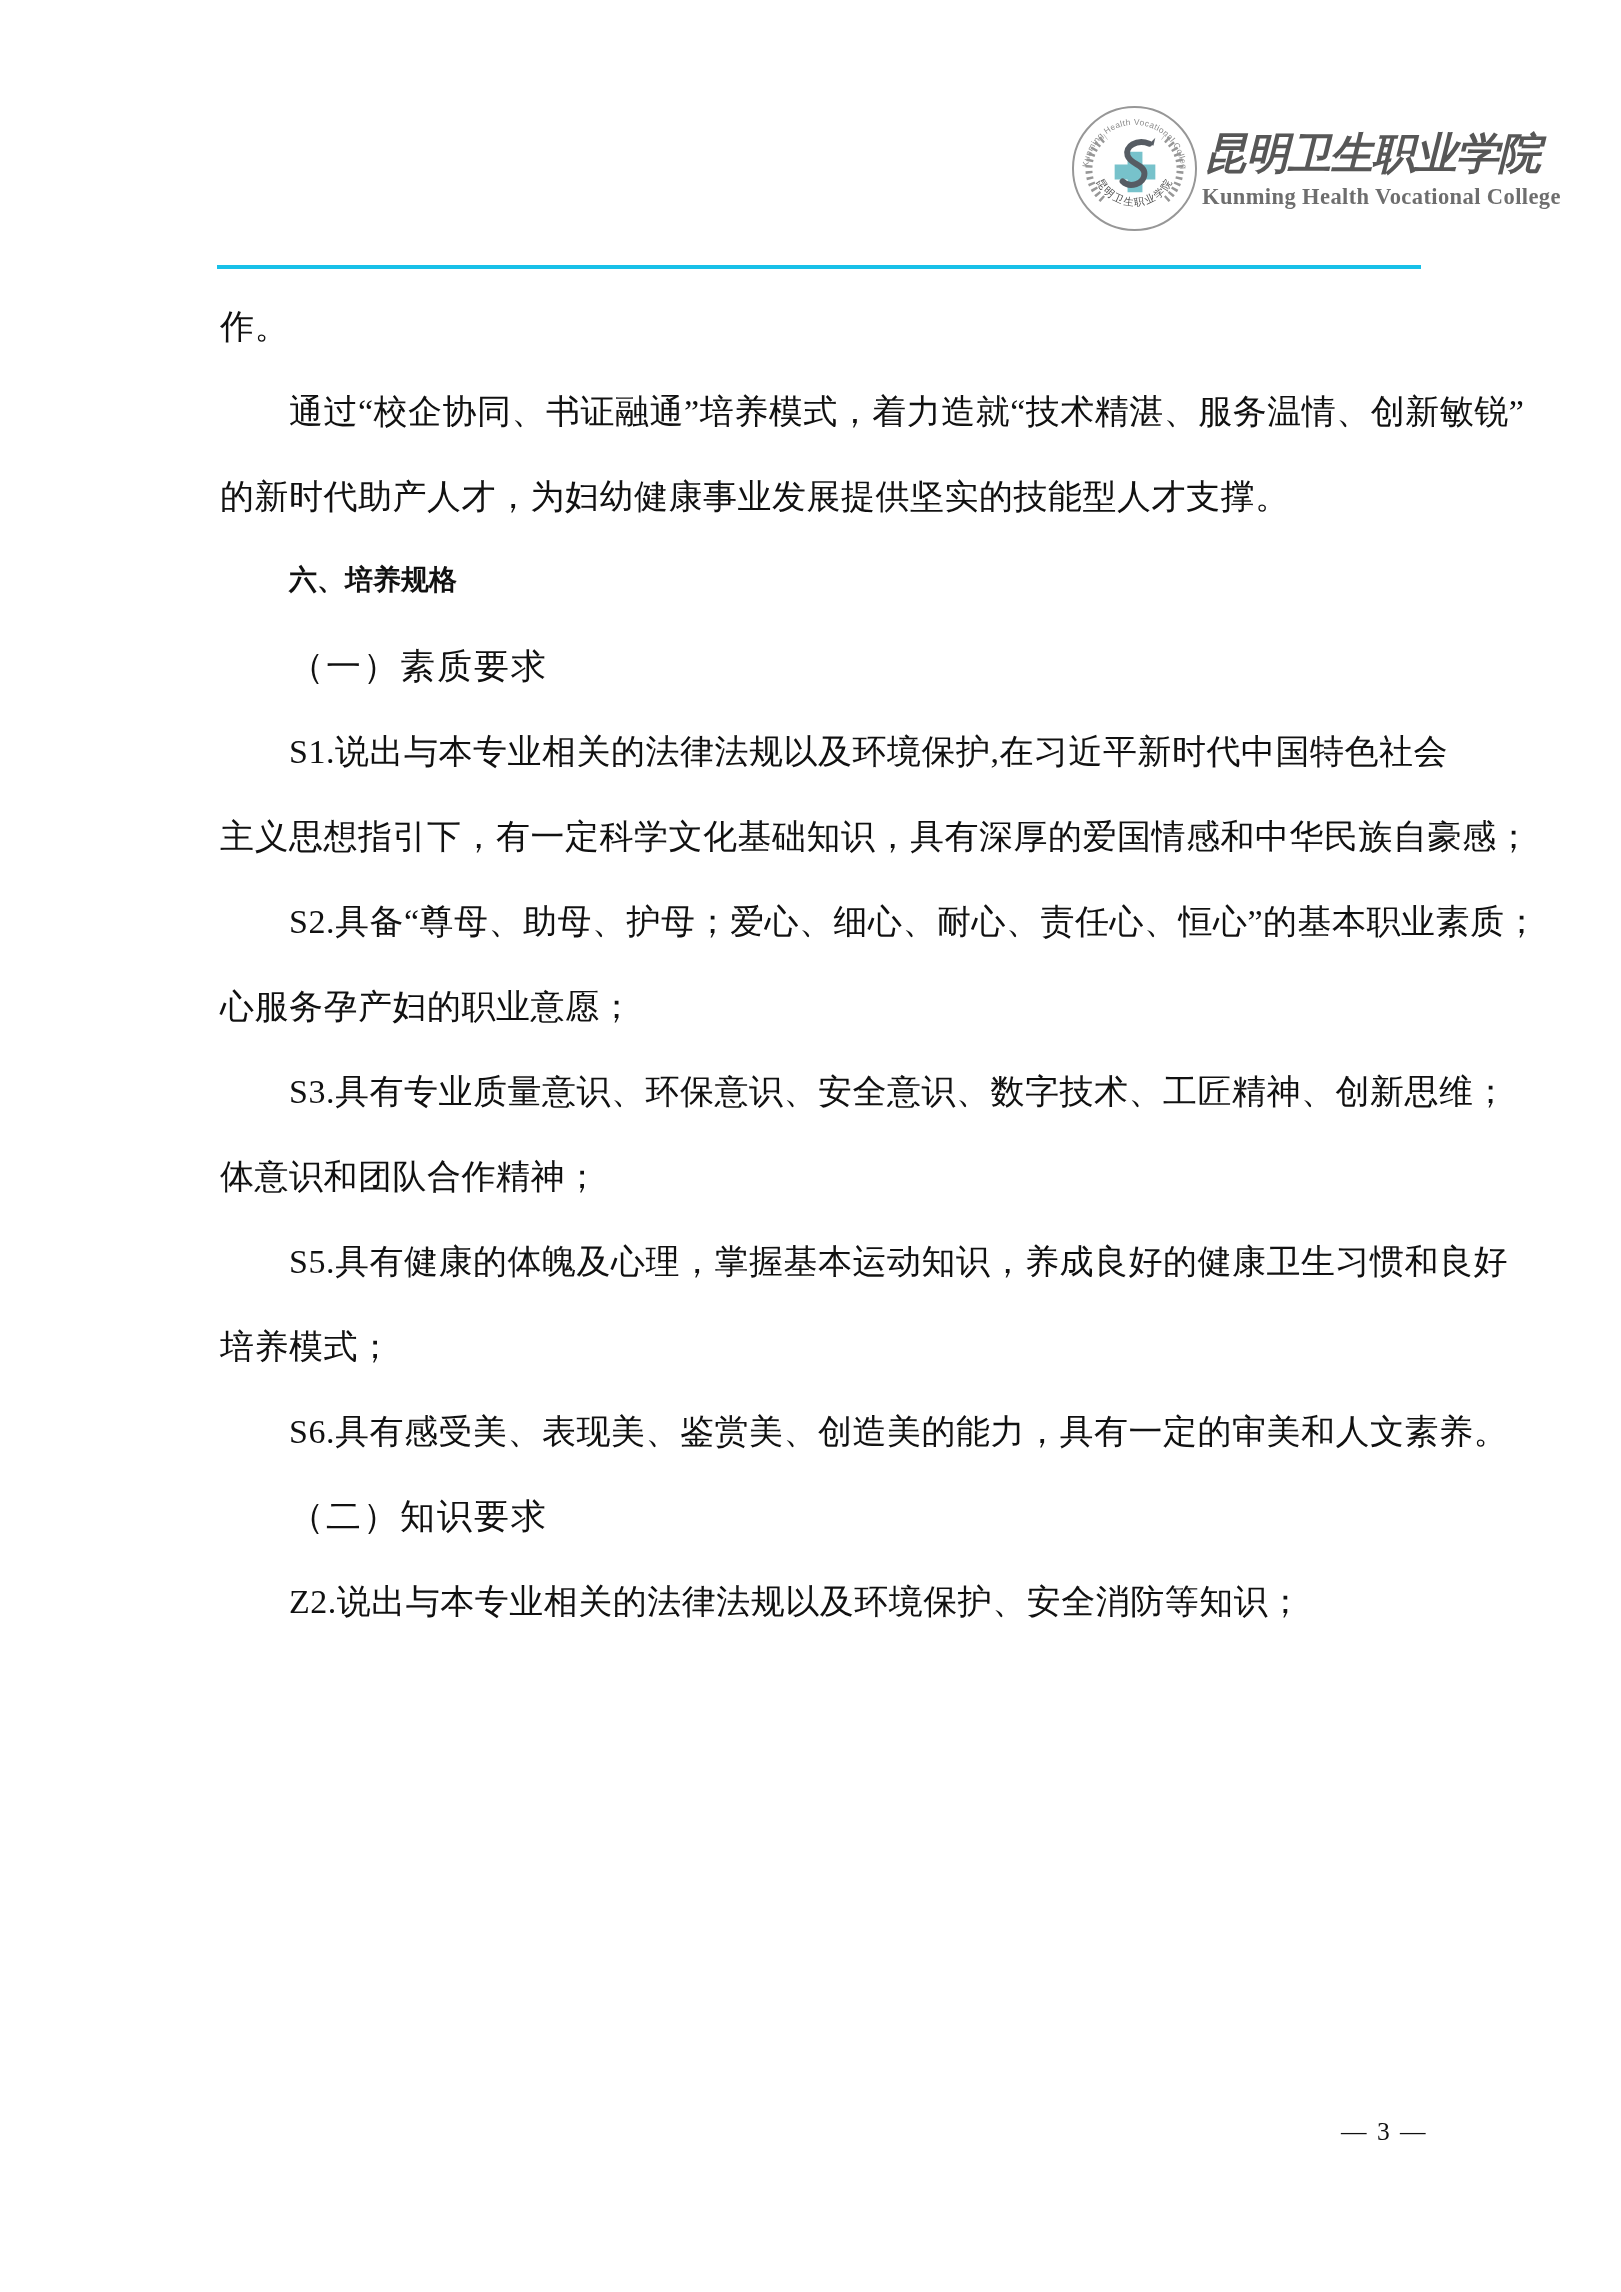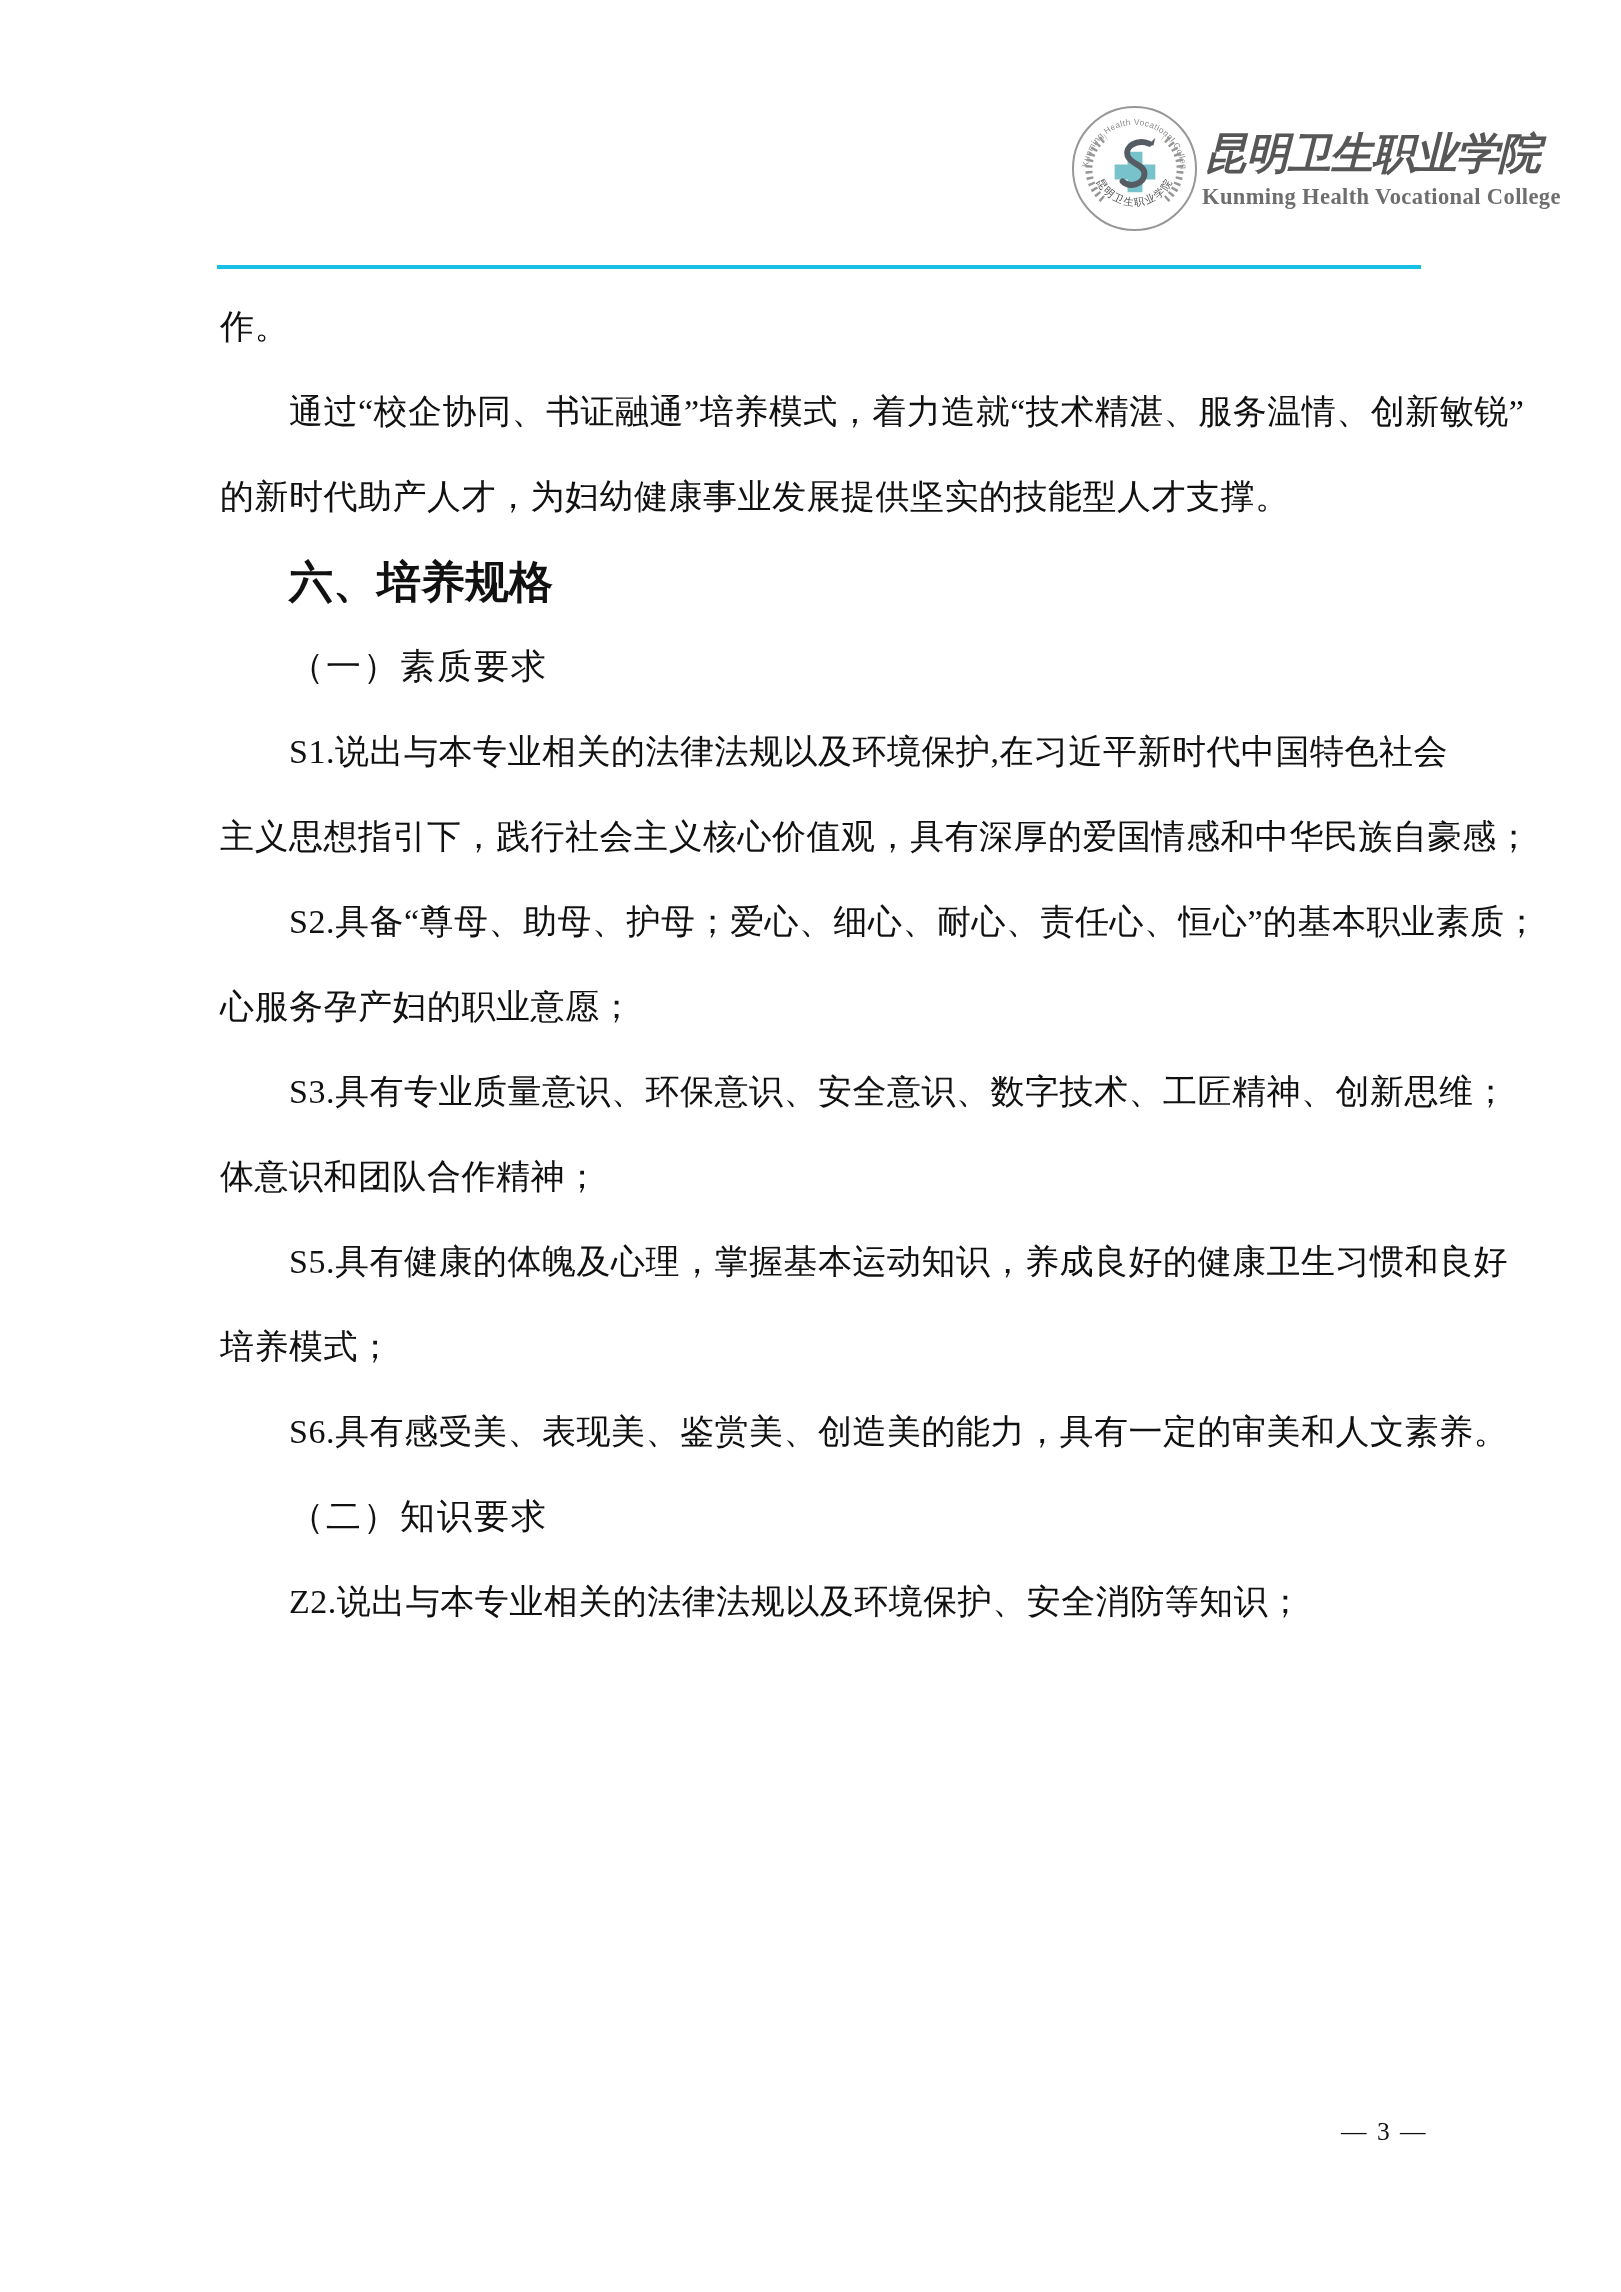--- a/index.html
+++ b/index.html
@@ -50,23 +50,23 @@
     height: 85px; line-height: 85px;
     white-space: nowrap;
   }
   .line.indent { padding-left: 69px; }
   .paragraph .line {
     font-family: "Liberation Serif", "DejaVu Serif", serif;
     font-size: 34px;
     letter-spacing: 0.5px;
   }
   .heading .line {
-    font-family: Liberation Sans, sans-serif;
+    font-family: Liberation Mono, monospace;
     font-weight: bold;
-    font-size: 44px;
+    font-size: 28px;
   }
   .subheading .line {
     font-family: "DejaVu Serif", serif;
     font-size: 35px;
     letter-spacing: 2px;
   }
 
   
   .page-number {
     position: absolute; left: 1341px; top: 2117px;
@@ -123,21 +123,21 @@
       <div class="line">的新时代助产人才，为妇幼健康事业发展提供坚实的技能型人才支撑。</div>
     </div>
     <div class="block heading">
       <div class="line indent">六、培养规格</div>
     </div>
     <div class="block subheading">
       <div class="line indent">（一）素质要求</div>
     </div>
     <div class="block paragraph">
       <div class="line indent">S1.说出与本专业相关的法律法规以及环境保护,在习近平新时代中国特色社会</div>
-      <div class="line">主义思想指引下，践行社会主义核心价值观，具有深厚的爱国情感和中华民族自豪感；</div>
+      <div class="line">主义思想指引下，有一定科学文化基础知识，具有深厚的爱国情感和中华民族自豪感；</div>
     </div>
     <div class="block paragraph">
       <div class="line indent">S2.具备“尊母、助母、护母；爱心、细心、耐心、责任心、恒心”的基本职业素质；</div>
       <div class="line">心服务孕产妇的职业意愿；</div>
     </div>
     <div class="block paragraph">
       <div class="line indent">S3.具有专业质量意识、环保意识、安全意识、数字技术、工匠精神、创新思维；</div>
     </div>
     <div class="block paragraph">
       <div class="line">体意识和团队合作精神；</div>

